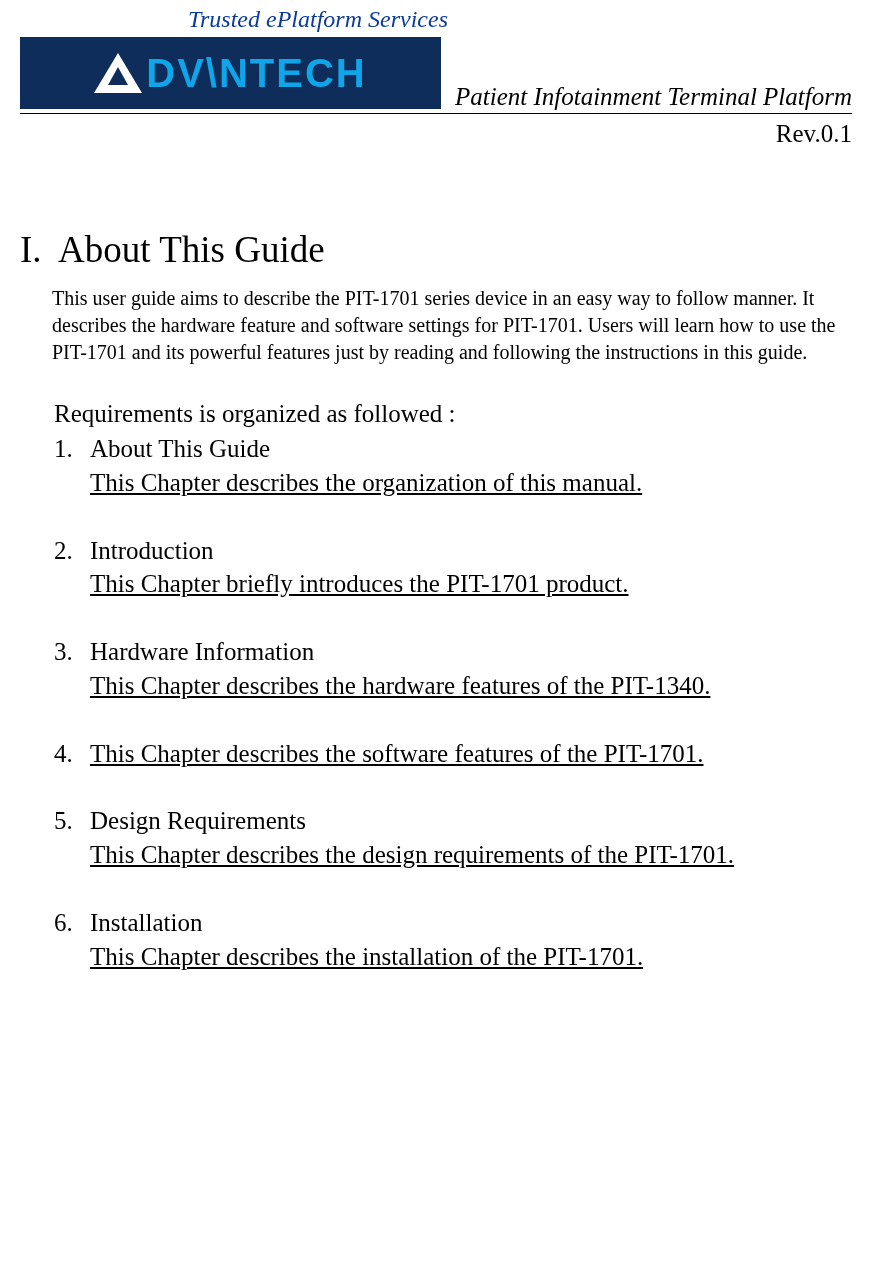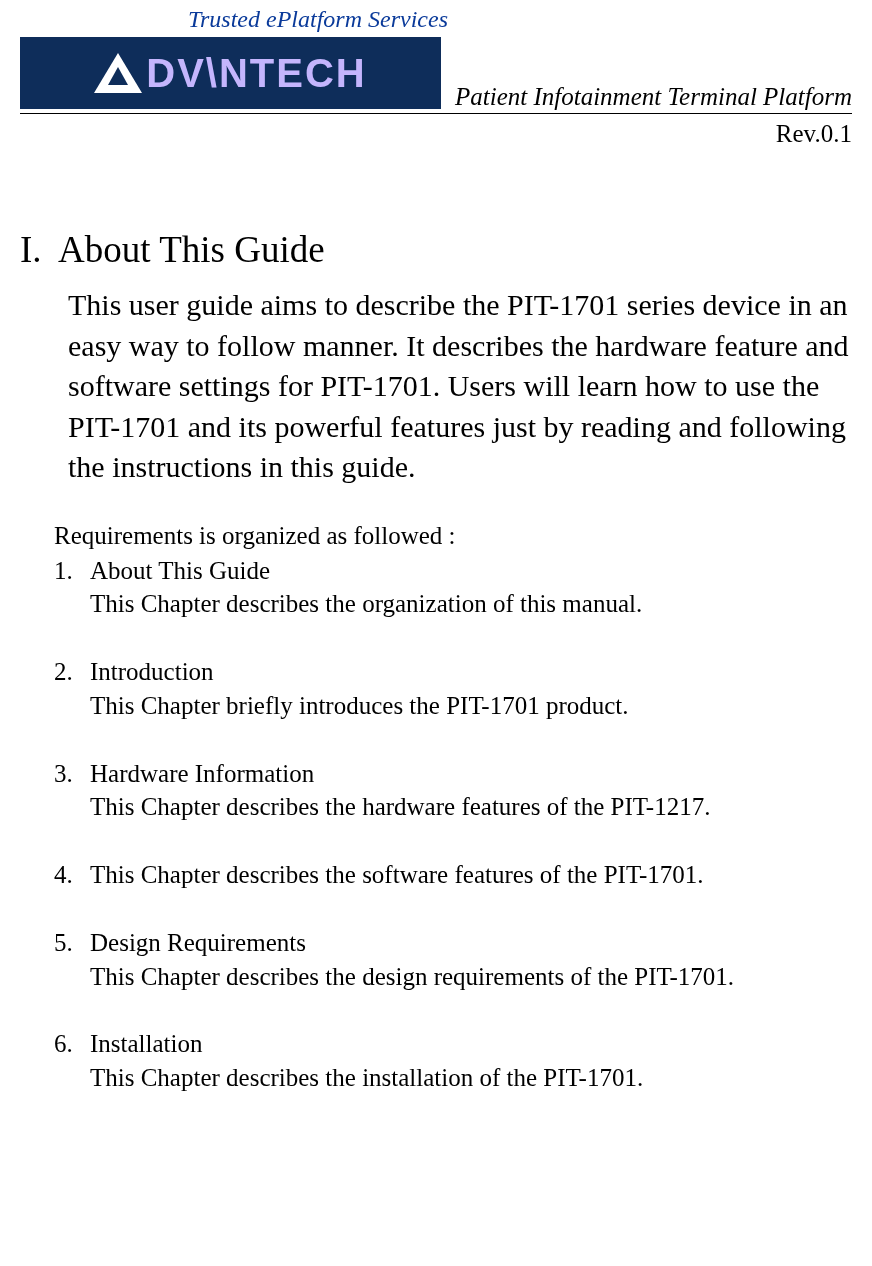--- a/index.html
+++ b/index.html
@@ -17,21 +17,21 @@
     .tagline {
       font-family: "Times New Roman", Times, serif;
       font-style: italic;
       font-weight: normal;
       color: #0a3a9a;
       font-size: 24px;
       margin: 6px 0 4px 168px;
     }
     .logo-box {
       background: #0e2d5a;
-      color: #c4b5fd;
+      color: #0ea5e9;
       width: 426px;
       height: 72px;
       display: flex;
       align-items: center;
       justify-content: center;
       margin-bottom: 2px;
     }
     .logo-text {
       font-family: Arial, Helvetica, sans-serif;
       font-weight: 900;
@@ -80,23 +80,23 @@
       text-align: right;
       font-size: 25px;
       margin: 2px 0 80px 0;
     }
     h1.section {
       font-weight: normal;
       font-size: 37px;
       margin: 0 0 14px 0;
     }
     .intro-para {
-      font-size: 30px;
+      font-size: 20px;
       line-height: 1.35;
-      margin: 0 0 34px 48px;
+      margin: 0 0 34px 32px;
     }
     .org-intro {
       font-size: 25px;
       margin: 0 0 4px 34px;
     }
     ol.chapters {
       list-style: none;
       padding: 0;
       margin: 0 0 0 34px;
       counter-reset: chap;
@@ -115,20 +115,21 @@
       left: 0;
     }
     ol.chapters > li:last-child {
       margin-bottom: 0;
     }
     .chap-title {
       display: block;
     }
     .chap-desc {
       display: block;
+      text-decoration: underline;
     }
   </style>
 </head>
 <body>
 
 <div class="page">
 
   <div class="tagline">Trusted ePlatform Services</div>
 
   <div class="header-row">
@@ -160,21 +161,21 @@
     <li>
       <span class="chap-title">About This Guide</span>
       <span class="chap-desc">This Chapter describes the organization of this manual.</span>
     </li>
     <li>
       <span class="chap-title">Introduction</span>
       <span class="chap-desc">This Chapter briefly introduces the PIT-1701 product.</span>
     </li>
     <li>
       <span class="chap-title">Hardware Information</span>
-      <span class="chap-desc">This Chapter describes the hardware features of the PIT-1217.</span>
+      <span class="chap-desc">This Chapter describes the hardware features of the PIT-1340.</span>
     </li>
     <li>
       <span class="chap-desc">This Chapter describes the software features of the PIT-1701.</span>
     </li>
     <li>
       <span class="chap-title">Design Requirements</span>
       <span class="chap-desc">This Chapter describes the design requirements of the PIT-1701.</span>
     </li>
     <li>
       <span class="chap-title">Installation</span>

